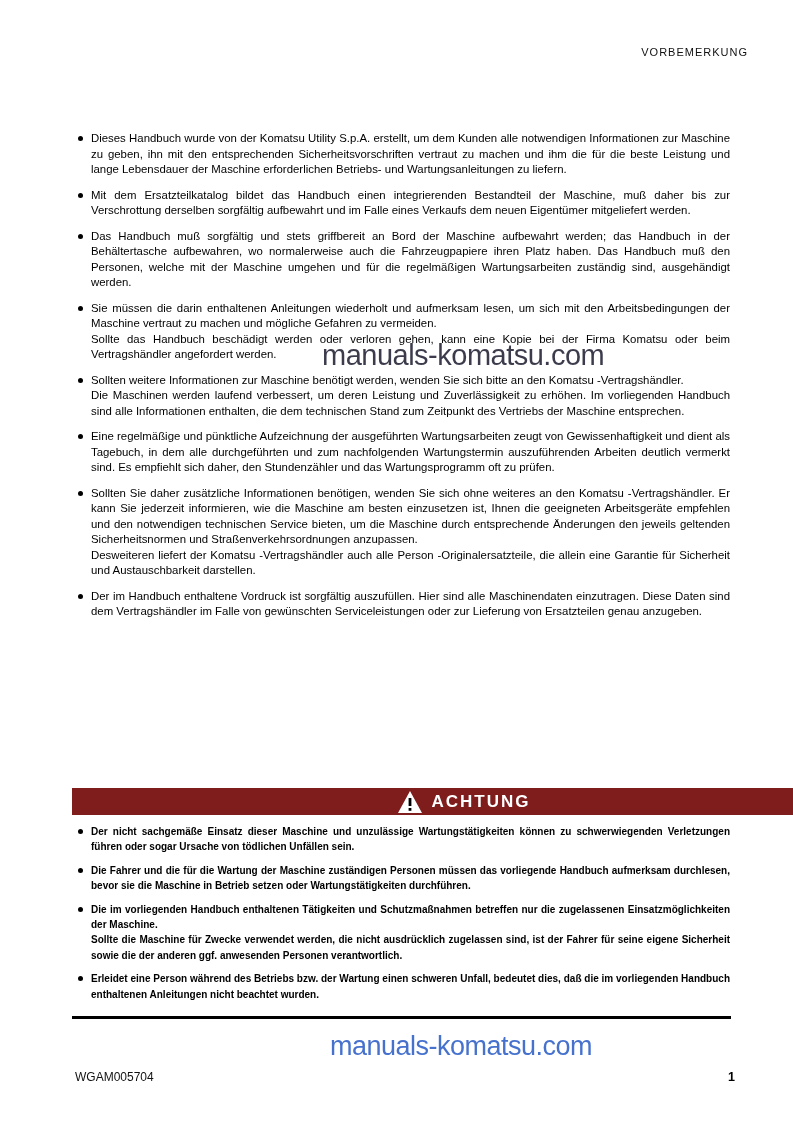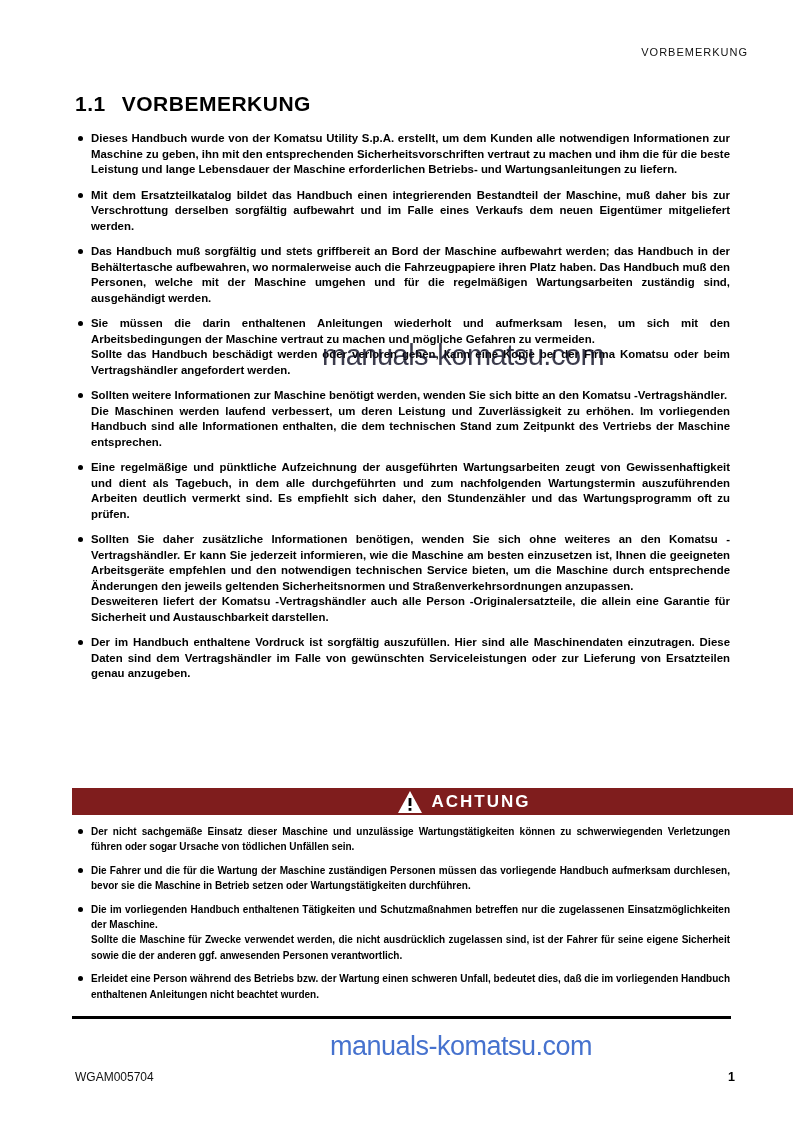--- a/index.html
+++ b/index.html
@@ -23,21 +23,21 @@
   .doc-title .num{margin-right:16px;}
   .intro-list{
     position:absolute;left:75px;top:131px;width:655px;
     font-size:11.4px;line-height:15.5px;
   }
   .bullet{display:flex;margin-bottom:10px;}
   .dot{
     flex:0 0 auto;width:5px;height:5px;border-radius:50%;
     background:#000;margin:5px 8px 0 3px;
   }
-  .btext{flex:1;text-align:justify;font-weight:bold;}
+  .btext{flex:1;text-align:justify;}
   .btext p{margin:0;padding:0;}
   .warn-banner{
     position:absolute;left:72px;top:788px;width:784px;height:27px;
     background:#7f1d1d;color:#fff;
     display:flex;align-items:center;justify-content:center;
   }
   .warn-banner .tri{display:block;margin-right:10px;}
   .warn-banner .wb-label{
     font-size:17px;font-weight:bold;letter-spacing:2px;
   }
@@ -72,23 +72,20 @@
     font-size:27px;color:rgba(54,102,202,0.92);
   }
 </style>
 </head>
 <body>
 
 <div class="page">
 
   <div class="header-right">VORBEMERKUNG</div>
 
-  <div class="doc-title">
-    <span class="num">1.1</span><span>VORBEMERKUNG</span>
-  </div>
 
   <div class="intro-list">
 
     <div class="bullet">
       <span class="dot"></span>
       <div class="btext">
           <p>Dieses Handbuch wurde von der Komatsu Utility S.p.A. erstellt, um dem Kunden alle notwendigen Informationen zur Maschine zu geben, ihn mit den entsprechenden Sicherheitsvorschriften vertraut zu machen und ihm die für die beste Leistung und lange Lebensdauer der Maschine erforderlichen Betriebs- und Wartungsanleitungen zu liefern.</p>
         </div>
     </div>
 

